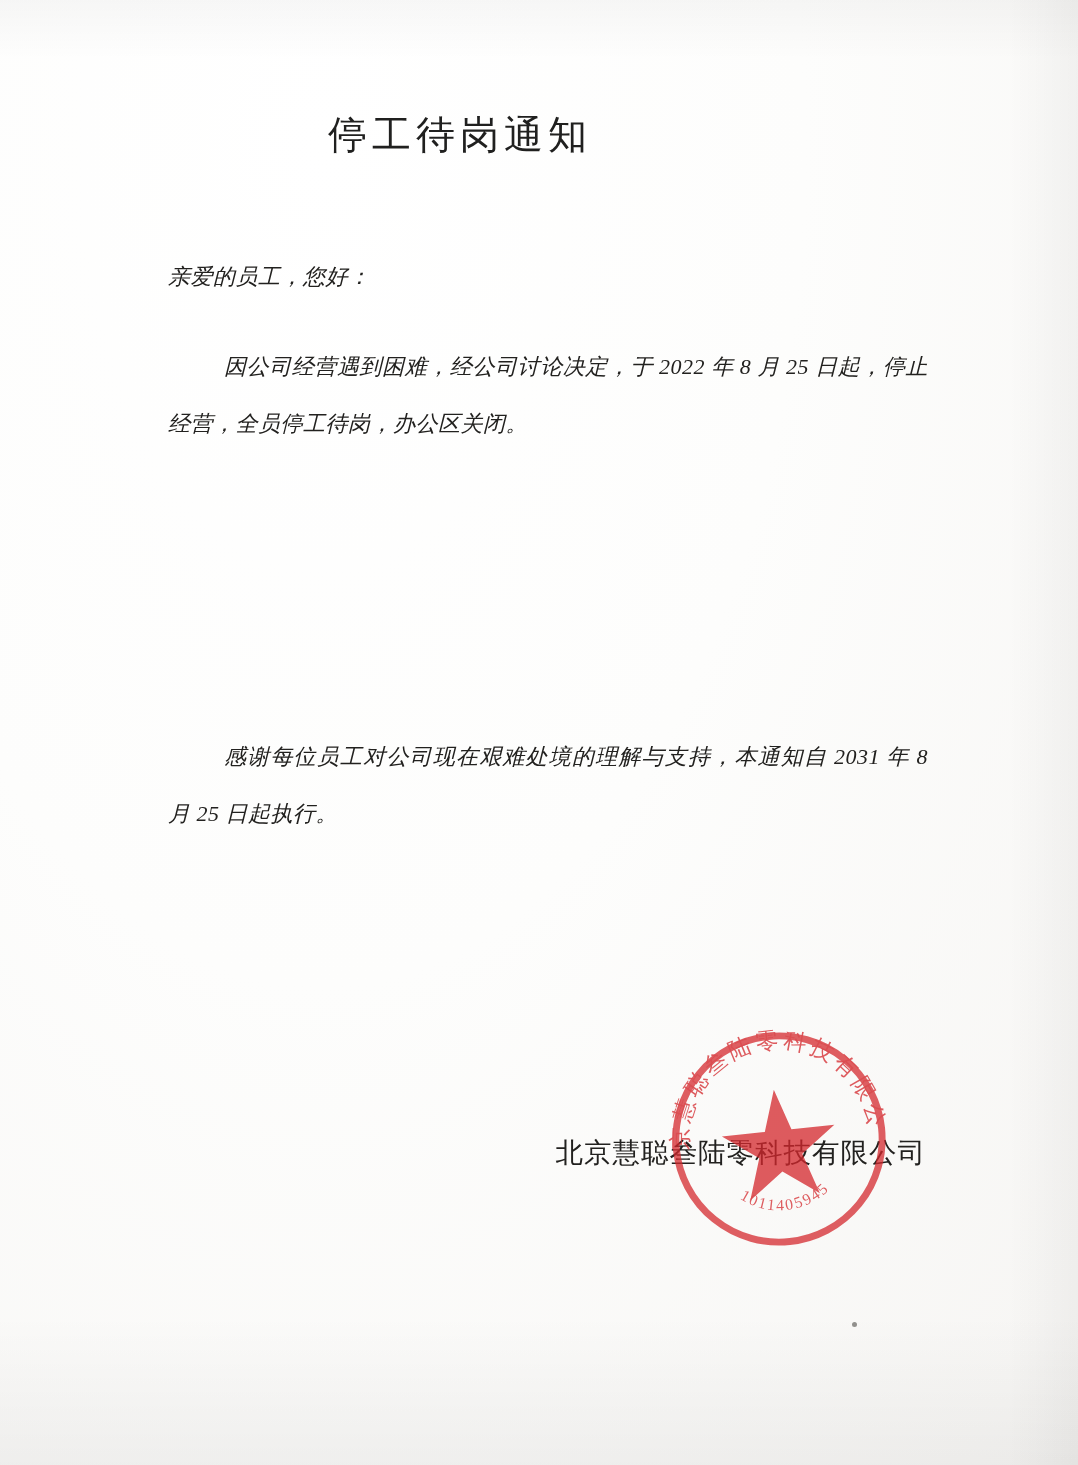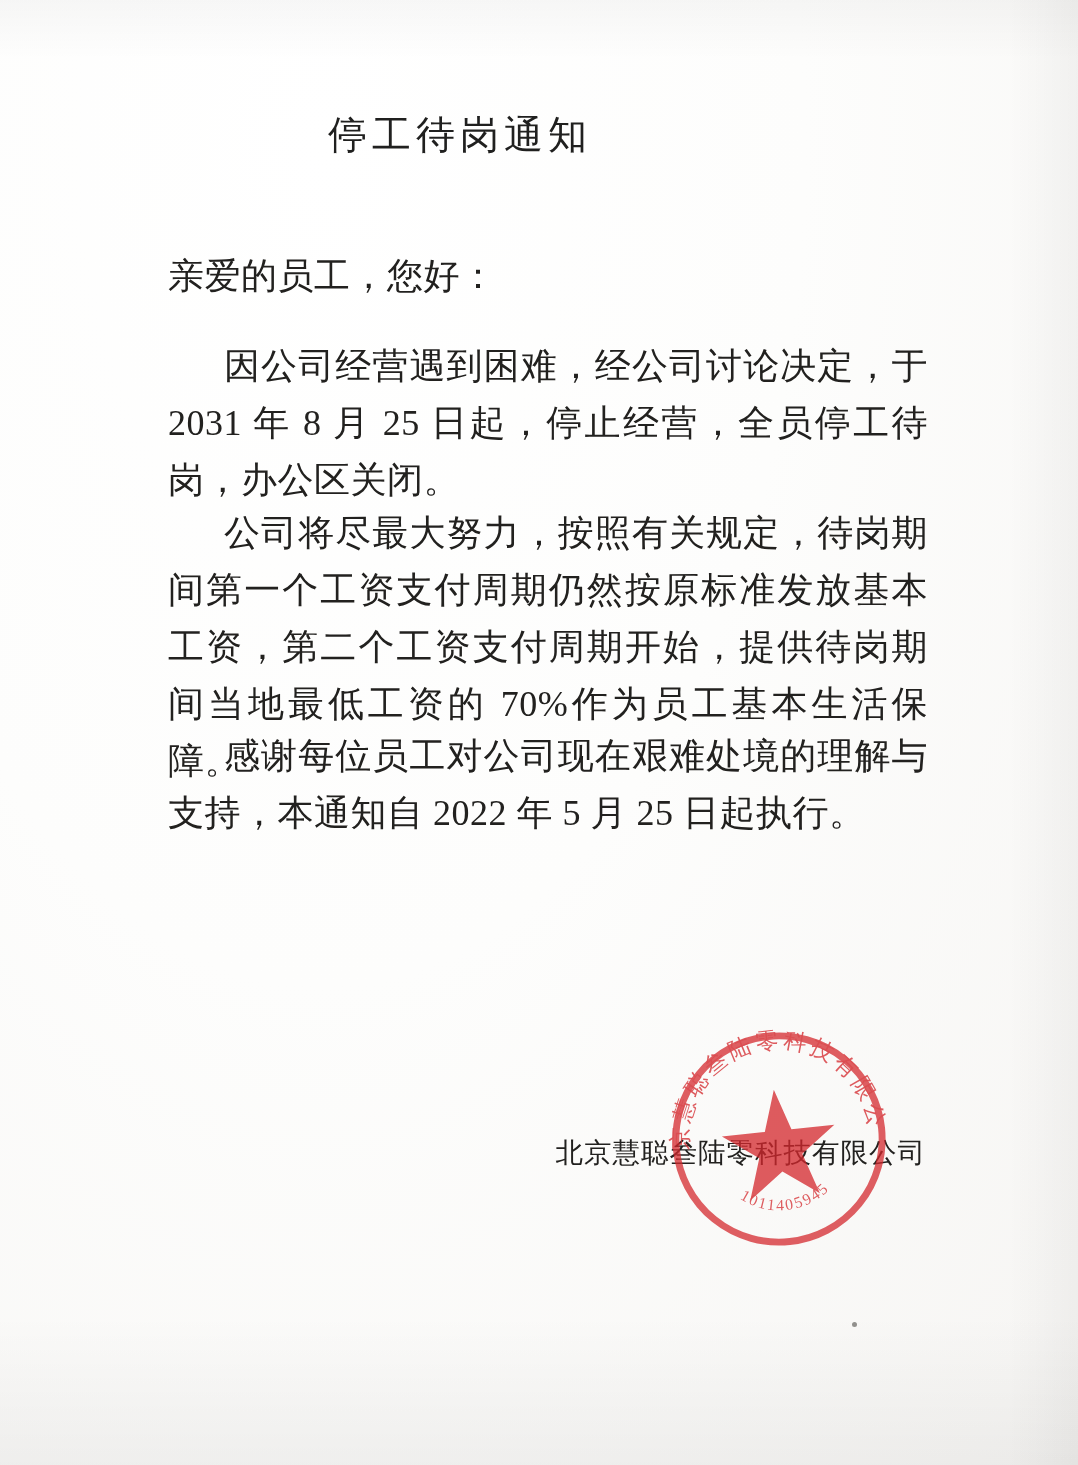--- a/index.html
+++ b/index.html
@@ -61,24 +61,25 @@
     font-weight: 400;
     font-family: Liberation Mono, monospace;
     margin-left: 28px;
   }
 
   .doc-body {
     position: absolute;
     left: 168px;
     width: 760px;
     color: #22211f;
-    font-size: 36px;
+    font-size: 22px;
     line-height: 57px;
     letter-spacing: 0.5px;
     text-align: justify;
+    font-style: italic;
   }
 
   #salutation { top: 248px; }
   #para-1 { top: 338px; text-indent: 56px; }
   #para-2 { top: 505px; text-indent: 56px; }
   #para-3 { top: 728px; text-indent: 56px; }
 
   
   #sign-company {
     position: absolute;
@@ -142,25 +143,24 @@
 <div id="page-sheet">
 
   <div id="page-shade-top"></div>
   <div id="page-shade-right"></div>
   <div id="page-shade-bottom"></div>
 
   <div id="doc-title">停工待岗通知</div>
 
   <div class="doc-body" id="salutation">亲爱的员工，您好：</div>
 
-  <div class="doc-body" id="para-1">因公司经营遇到困难，经公司讨论决定，于 2031 年 8 月 25 日起，停止经营，全员停工待岗，办公区关闭。</div>
+  <div class="doc-body" id="para-1">因公司经营遇到困难，经公司讨论决定，于 2022 年 8 月 25 日起，停止经营，全员停工待岗，办公区关闭。</div>
 
-  <div class="doc-body" id="para-2">公司将尽最大努力，按照有关规定，待岗期间第一个工资支付周期仍然按原标准发放基本工资，第二个工资支付周期开始，提供待岗期间当地最低工资的 70%作为员工基本生活保障。</div>
 
-  <div class="doc-body" id="para-3">感谢每位员工对公司现在艰难处境的理解与支持，本通知自 2022 年 5 月 25 日起执行。</div>
+  <div class="doc-body" id="para-3">感谢每位员工对公司现在艰难处境的理解与支持，本通知自 2031 年 8 月 25 日起执行。</div>
 
   <div id="sign-company">北京慧聪叁陆零科技有限公司</div>
 
 
   <svg id="seal" viewBox="0 0 240 240">
     <defs>
       <path id="sealTopArc" d="M 28,120 A 92,92 0 0 1 212,120"></path>
       <path id="sealBottomArc" d="M 48,120 A 72,72 0 0 0 192,120"></path>
     </defs>
     <circle cx="120" cy="120" r="104" fill="none" stroke="#d4272c" stroke-width="7" opacity="0.9"></circle>

